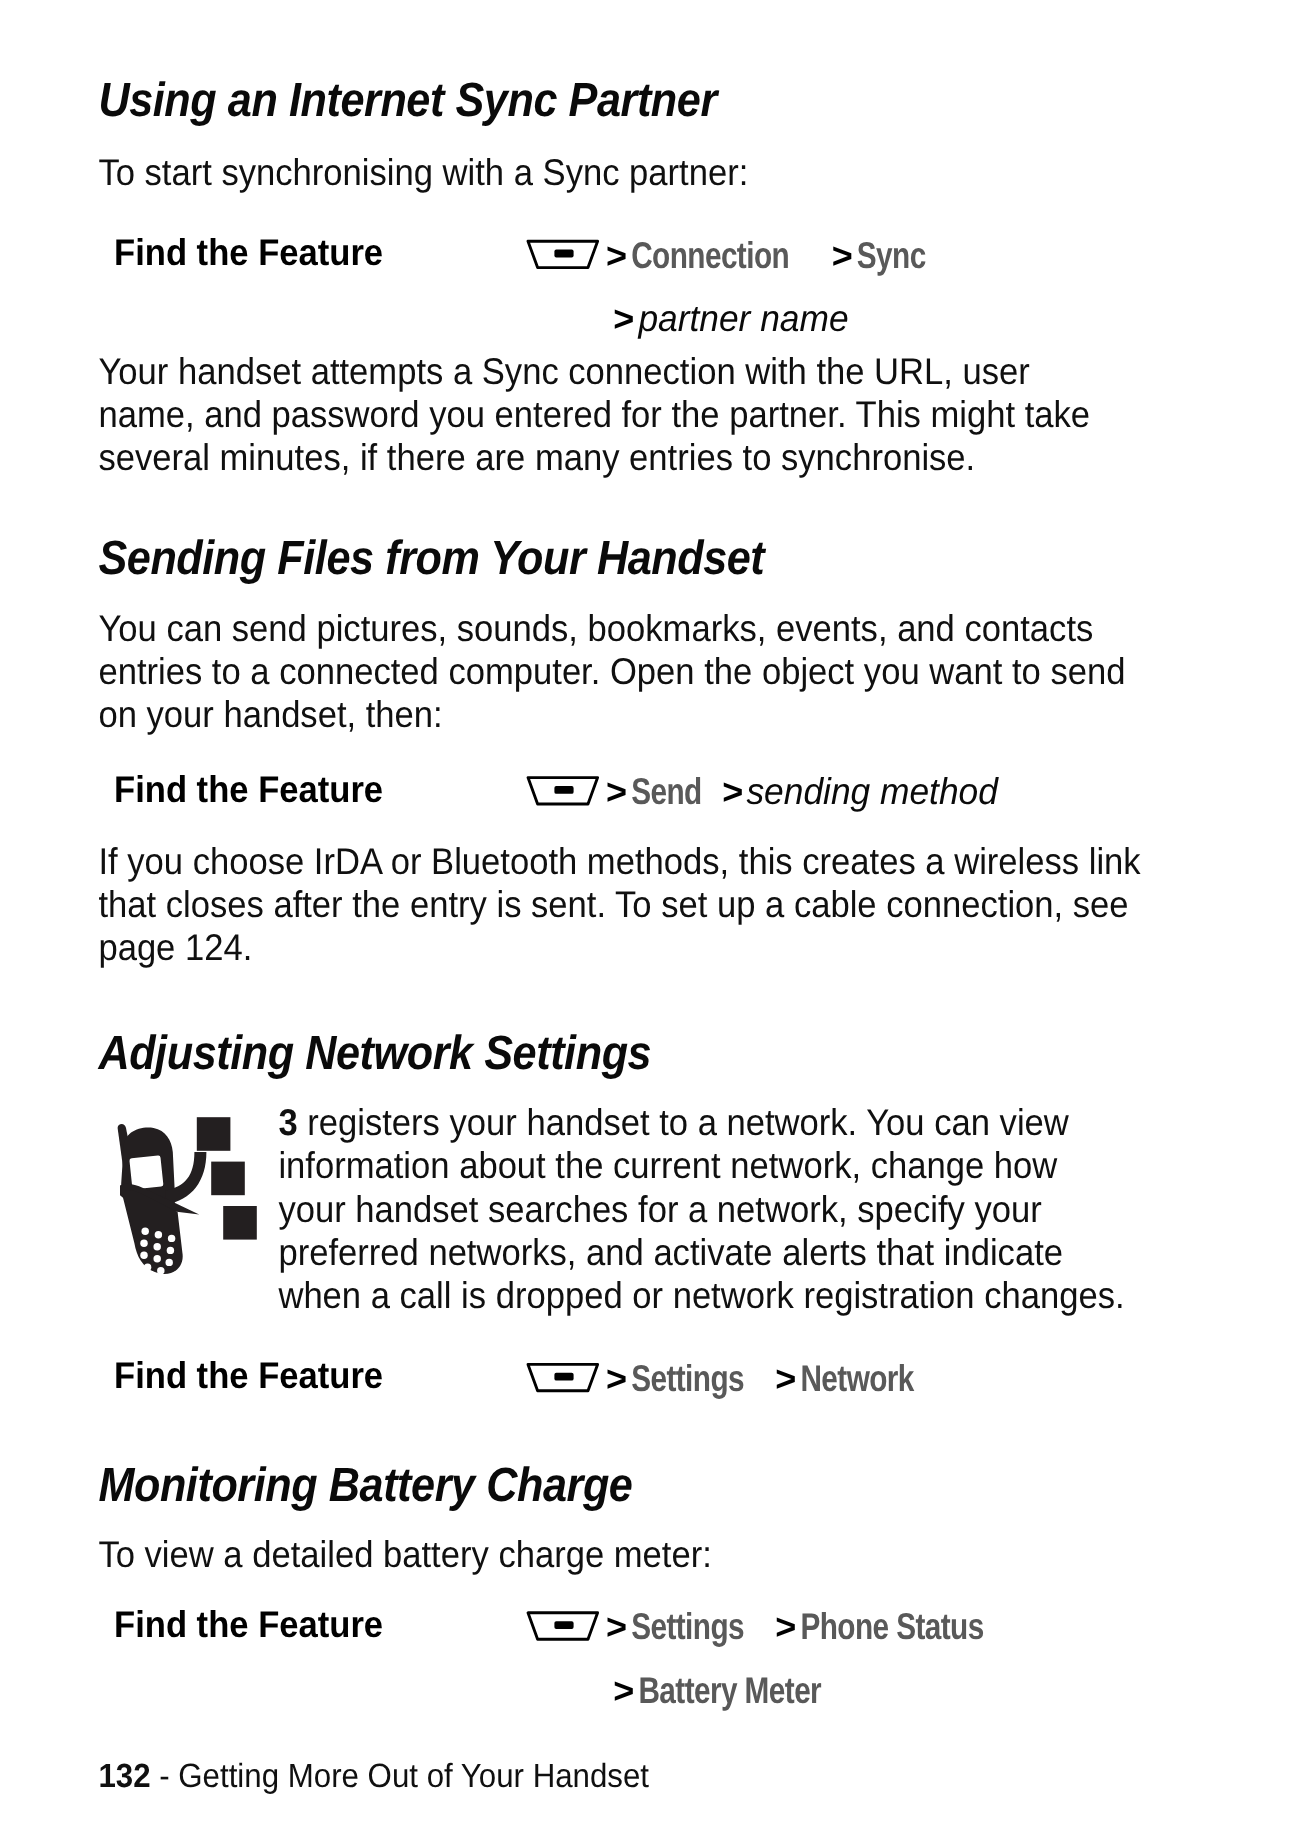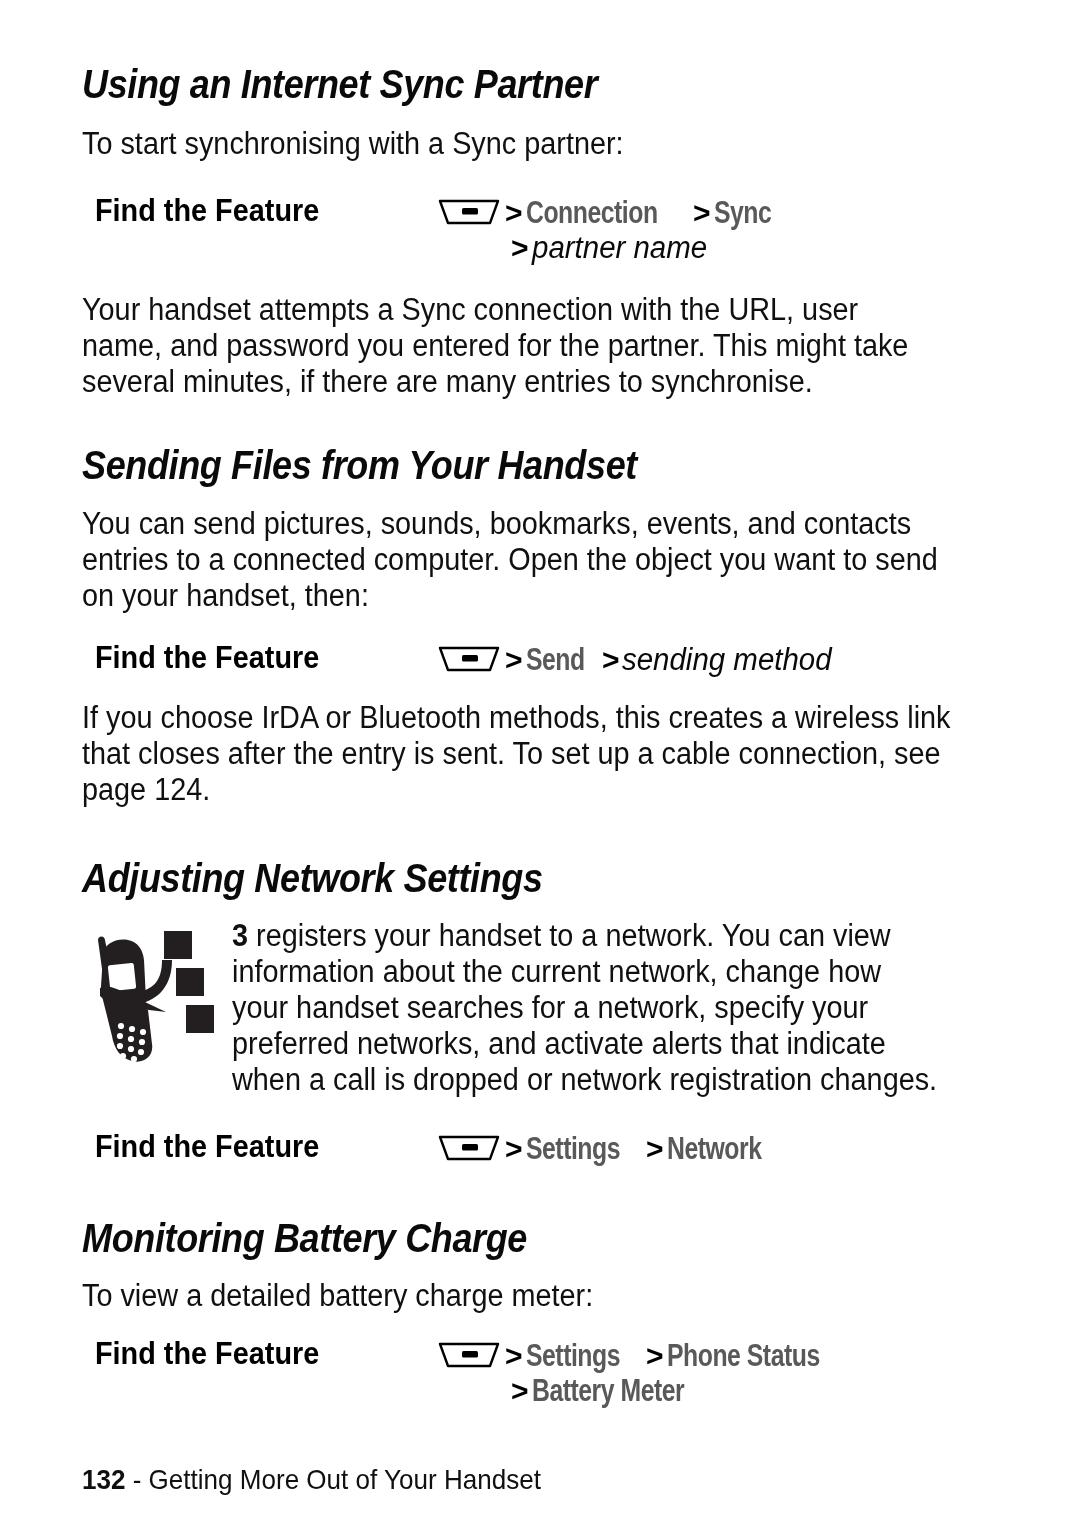--- a/index.html
+++ b/index.html
@@ -76,21 +76,21 @@
     left: 438px;
     top: 0;
     font-size: 31px;
     line-height: 40px;
     white-space: nowrap;
     color: #000000;
   }
   .fft-path-2nd {
     position: absolute;
     left: 508px;
-    top: 36px;
+    top: 54px;
     font-size: 31px;
     line-height: 38px;
     white-space: nowrap;
     color: #000000;
     text-align: center;
   }
 
   
   .menu-word {
     font-weight: bold;

